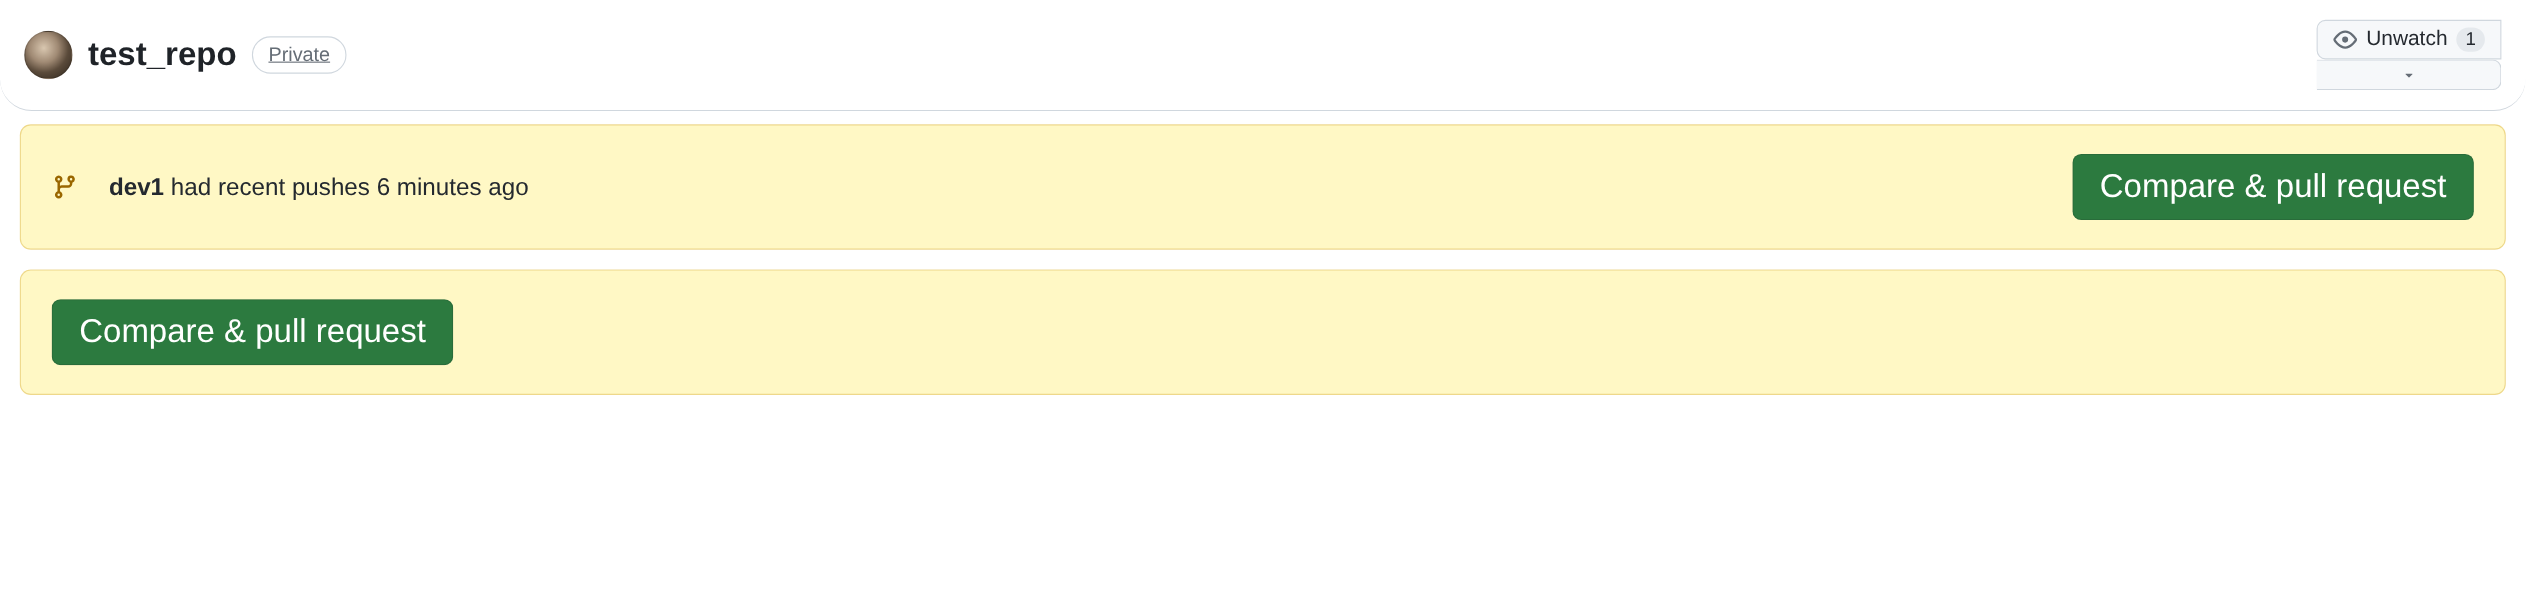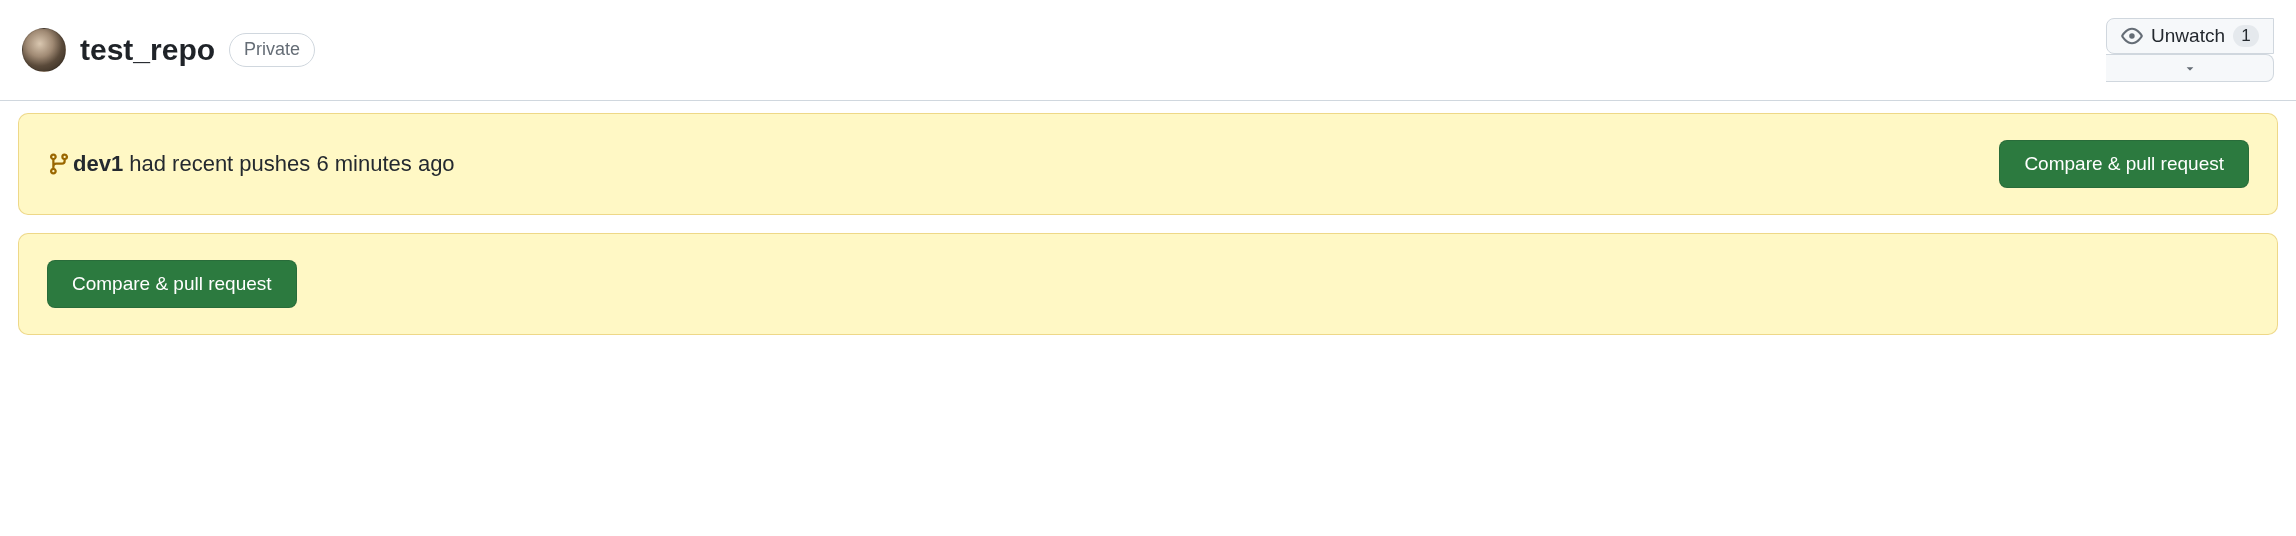--- a/index.html
+++ b/index.html
@@ -8,20 +8,21 @@
     background: #ffffff;
     color: #24292f;
     font-size: 21px;
   }
   .header {
     display: flex;
     align-items: center;
     justify-content: space-between;
     padding: 18px 22px;
     border-bottom: 1px solid #d0d7de;
+    border-radius: 29px;
   }
   .header-left {
     display: flex;
     align-items: center;
     gap: 14px;
   }
   .avatar {
     width: 44px;
     height: 44px;
     border-radius: 50%;
@@ -35,20 +36,21 @@
     color: #1f2328;
   }
   .visibility-badge {
     font-size: 18px;
     font-weight: 500;
     color: #656d76;
     border: 1px solid #d0d7de;
     border-radius: 999px;
     padding: 3px 14px;
     line-height: 1.4;
+    text-decoration: underline;
   }
   .header-right {
     display: flex;
     align-items: stretch;
     flex-direction: column;
   }
   .watch-btn {
     display: flex;
     align-items: center;
     gap: 8px;
@@ -92,35 +94,35 @@
     align-items: center;
     justify-content: space-between;
     background: #fff8c5;
     border: 1px solid rgba(212,167,44,0.4);
     border-radius: 10px;
     padding: 26px 28px;
   }
   .alert-left {
     display: flex;
     align-items: center;
-    gap: 2px;
+    gap: 28px;
     font-size: 22px;
     color: #24292f;
   }
   .alert-left .branch {
     font-weight: 600;
   }
   .branch-icon { flex: none; }
   .compare-btn {
     background: #2c7a3f;
     color: #ffffff;
     border: 1px solid rgba(27,31,36,0.15);
     border-radius: 8px;
     padding: 12px 24px;
-    font-size: 19px;
+    font-size: 30px;
     font-weight: 500;
     cursor: pointer;
   }
   svg { display: block; }
 </style>
 </head>
 <body>
 
 <div class="header">
   <div class="header-left">

